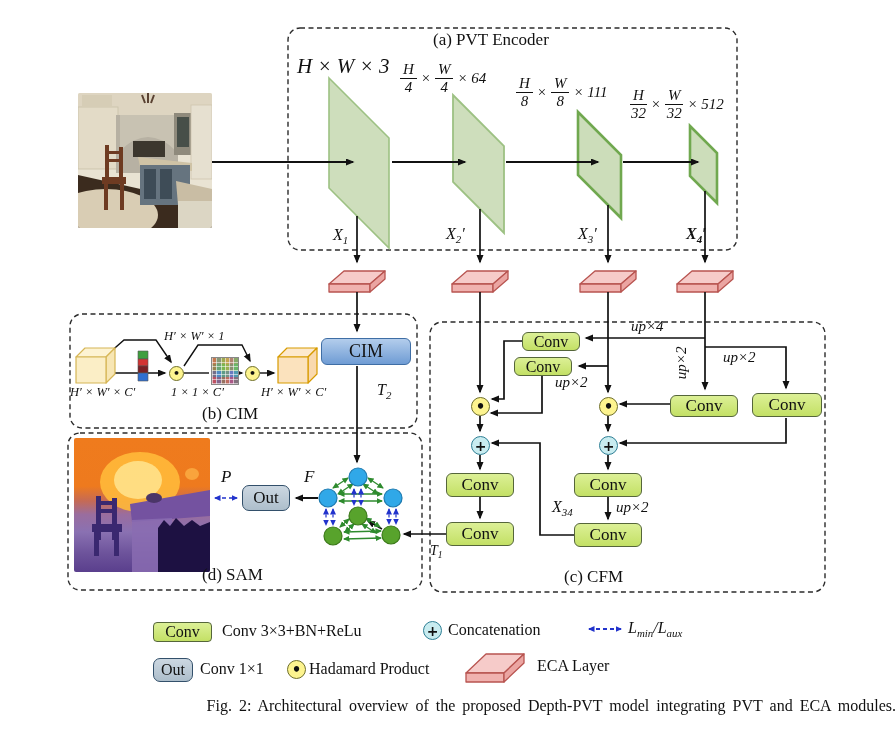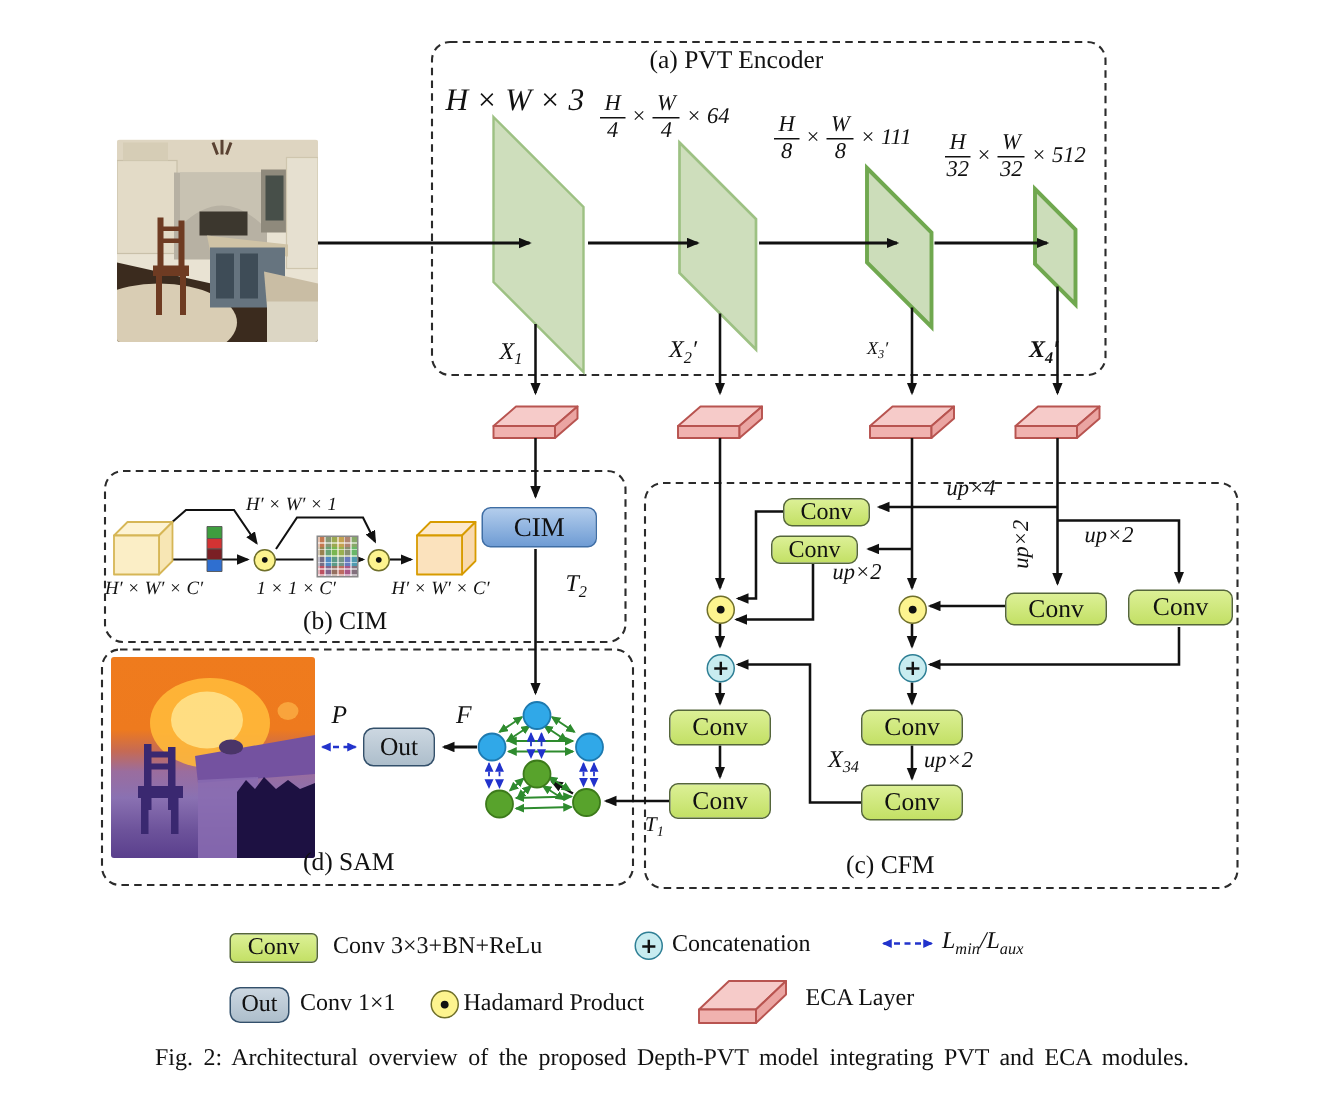--- a/index.html
+++ b/index.html
@@ -257,21 +257,21 @@
         <rect x="24" y="63" width="17" height="4"></rect>
         <rect x="24" y="71" width="17" height="4"></rect>
         <rect x="18" y="86" width="30" height="8"></rect>
         <rect x="20" y="94" width="5" height="24"></rect>
         <rect x="40" y="94" width="5" height="24"></rect>
       </g>
       <path d="M84,90 L90,82 L96,88 L102,80 L110,88 L118,82 L126,88 L136,84 L136,134 L84,134 Z" fill="#1d1142"></path>
     </svg>
   </div>
 
-  <div class="box cimbox" style="left:321px;top:338px;width:77px;height:27px;">
+  <div class="box cimbox" style="left:321px;top:338px;width:90px;height:27px;">
     <span>CIM</span>
   </div>
   <div class="box outbox" style="left:242px;top:485px;width:48px;height:26px;">
     <span>Out</span>
   </div>
 
   <div class="box conv" style="left:522px;top:332px;width:58px;height:19px;font-size:16px;">
     <span>Conv</span>
     </div>
   <div class="box conv" style="left:514px;top:357px;width:58px;height:19px;font-size:16px;">
@@ -363,21 +363,21 @@
       </span>
     <span>× 512</span>
   </div>
 
   <div class="t it" style="left:333px;top:227px;font-size:16px;">
     <span>X</span><span class="sub">1</span><span></span>
   </div>
   <div class="t it" style="left:446px;top:226px;font-size:16px;">
     <span>X</span><span class="sub">2</span><span>′</span>
   </div>
-  <div class="t it" style="left:578px;top:226px;font-size:12px;">
+  <div class="t it" style="left:578px;top:226px;font-size:16px;">
     <span>X</span><span class="sub">3</span><span>′</span>
   </div>
   <div class="t it" style="left:686px;top:226px;font-size:16px;font-weight:bold;">
     <span>X</span><span class="sub">4</span><span>′</span>
   </div>
 
   <div class="t it" style="left:70px;top:386px;font-size:12.5px;">H′ × W′ × C′</div>
   <div class="t it" style="left:171px;top:386px;font-size:12.5px;">1 × 1 × C′</div>
   <div class="t it" style="left:164px;top:330px;font-size:12.5px;">H′ × W′ × 1</div>
   <div class="t it" style="left:261px;top:386px;font-size:12.5px;">H′ × W′ × C′</div>
@@ -422,15 +422,15 @@
     </div>
   <div class="t" style="left:200px;top:661px;font-size:16px;">Conv 1×1</div>
 
   <div class="op hadamard" style="left:287px;top:660px;width:19px;height:19px;">
     <span>•</span>
     </div>
   <div class="t" style="left:309px;top:661px;font-size:16px;">Hadamard Product</div>
 
   <div class="t" style="left:537px;top:658px;font-size:16px;">ECA Layer</div>
 
-  <div class="caption" style="top:697px;">Fig. 2: Architectural overview of the proposed Depth-PVT model integrating PVT and ECA modules.</div>
+  <div class="caption" style="top:697px;text-align:right;">Fig. 2: Architectural overview of the proposed Depth-PVT model integrating PVT and ECA modules.</div>
 
 </div>
 
 </body></html>

